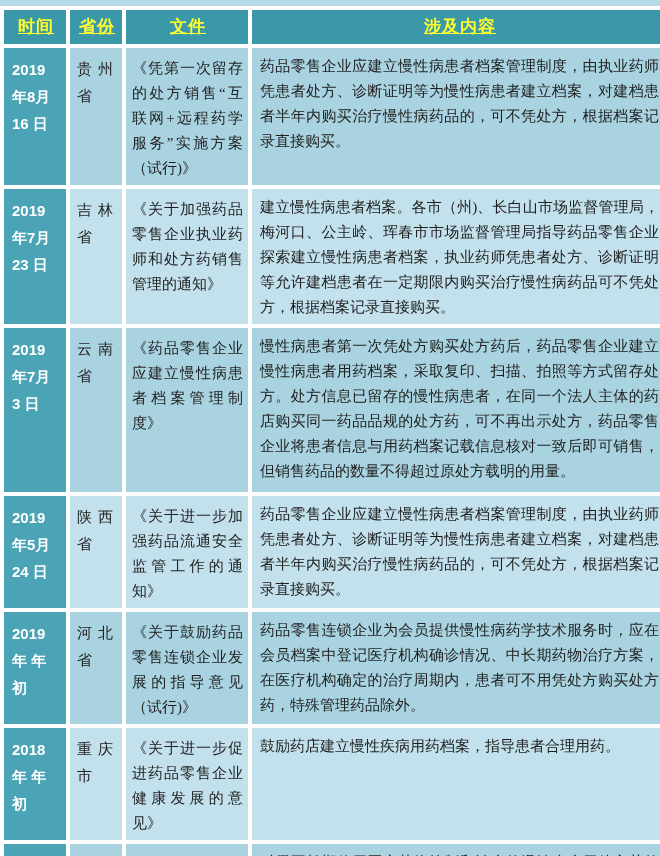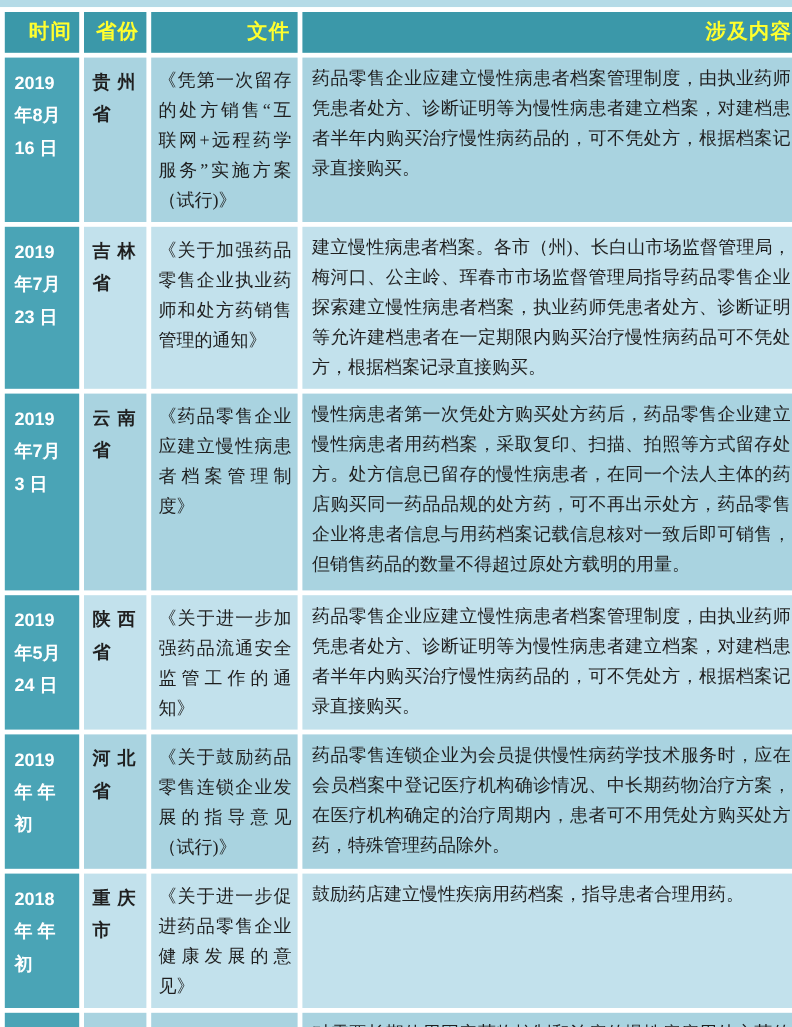--- a/index.html
+++ b/index.html
@@ -21,23 +21,24 @@
     border-spacing:4px;
     background:var(--gap);
     table-layout:fixed;
   }
   th,td{vertical-align:top;}
   th{
     background:var(--header-bg);
     color:var(--header-text);
     font-size:17px;
     font-weight:bold;
-    text-align:right;
+    text-align:center;
     padding:5px 6px 6px 8px;
     letter-spacing:1px;
+    text-decoration:underline;
   }
   td.time{
     background:var(--time-cell-bg);
     color:var(--time-cell-text);
     font-weight:bold;
     font-size:15px;
     line-height:27px;
     padding:8px 5px 4px 8px;
     white-space:pre-line;
     margin-left:47px;
@@ -45,21 +46,20 @@
   td.prov,td.doc,td.content{
     color:var(--body-text);
     font-family:"Liberation Serif","DejaVu Serif",serif;
     font-size:15px;
     text-align:justify;
   }
   td.prov{
     padding:8px 4px 4px 7px;
     line-height:27px;
     letter-spacing:5px;
-    font-weight:bold;
   }
   td.doc{
     padding:8px 5px 4px 6px;
     line-height:25px;
   }
   td.content{
     padding:6px 7px 4px 8px;
     line-height:25px;
   }
   tbody tr:nth-child(odd) td.prov,

